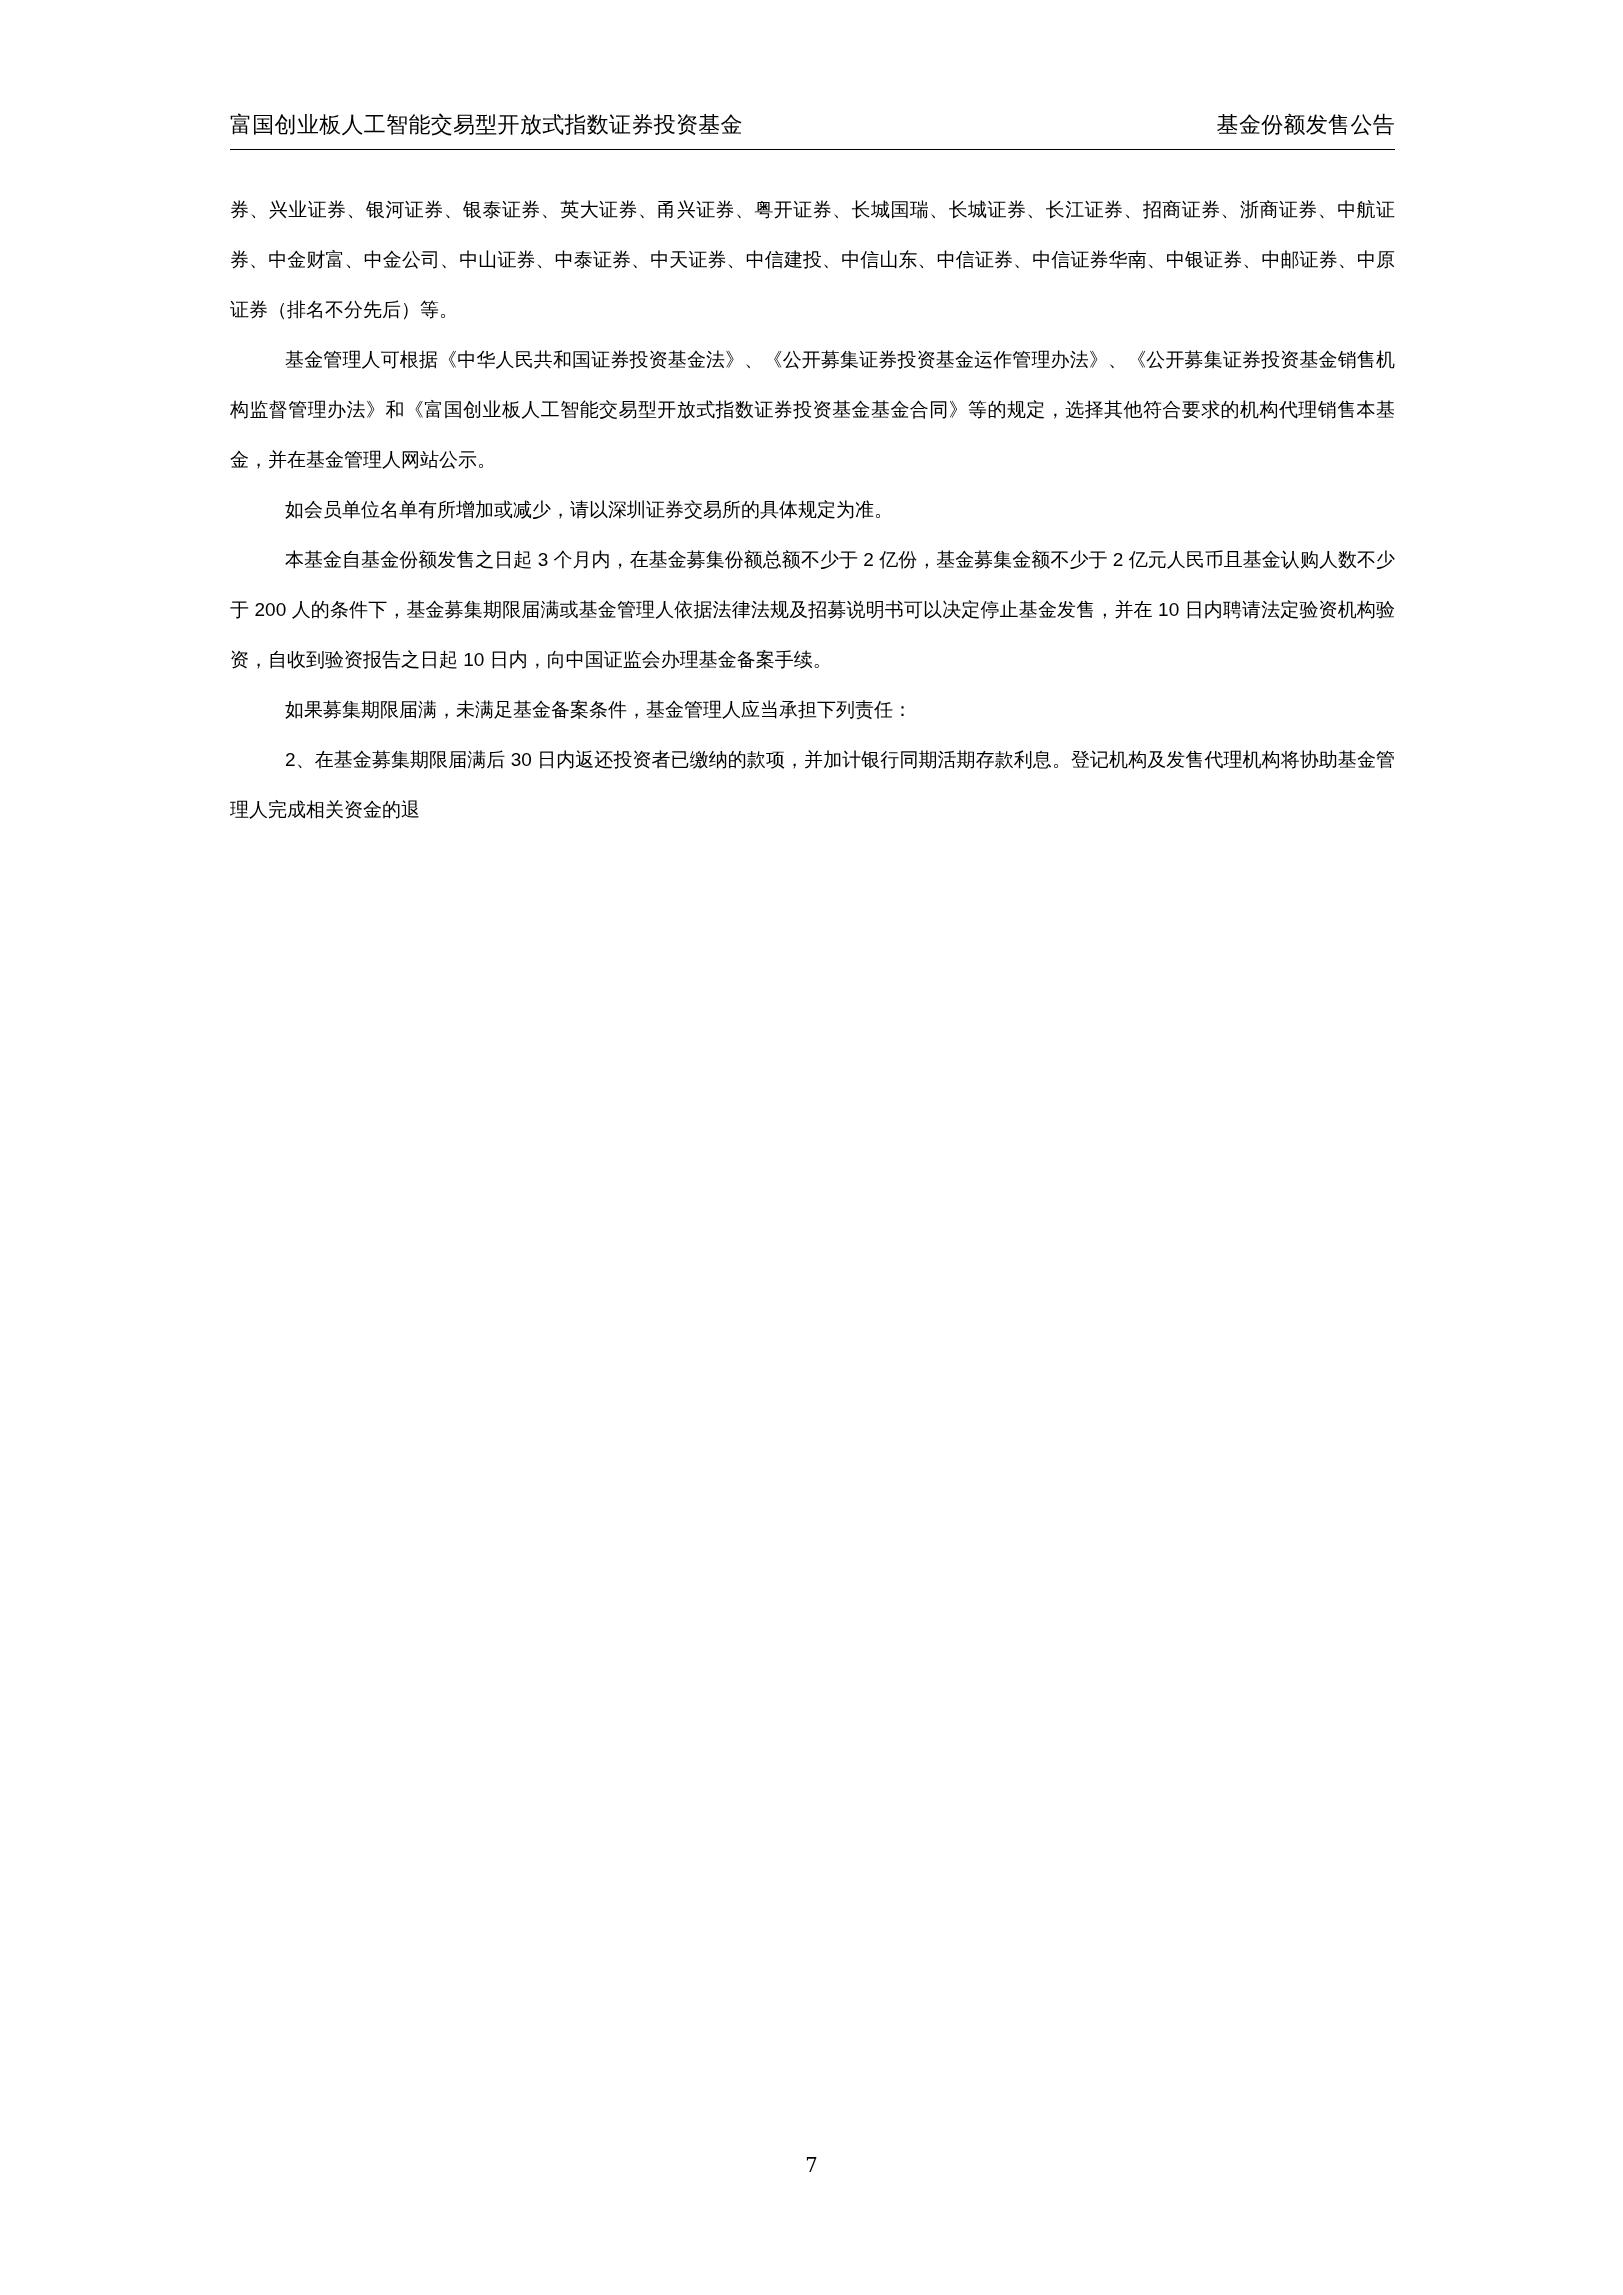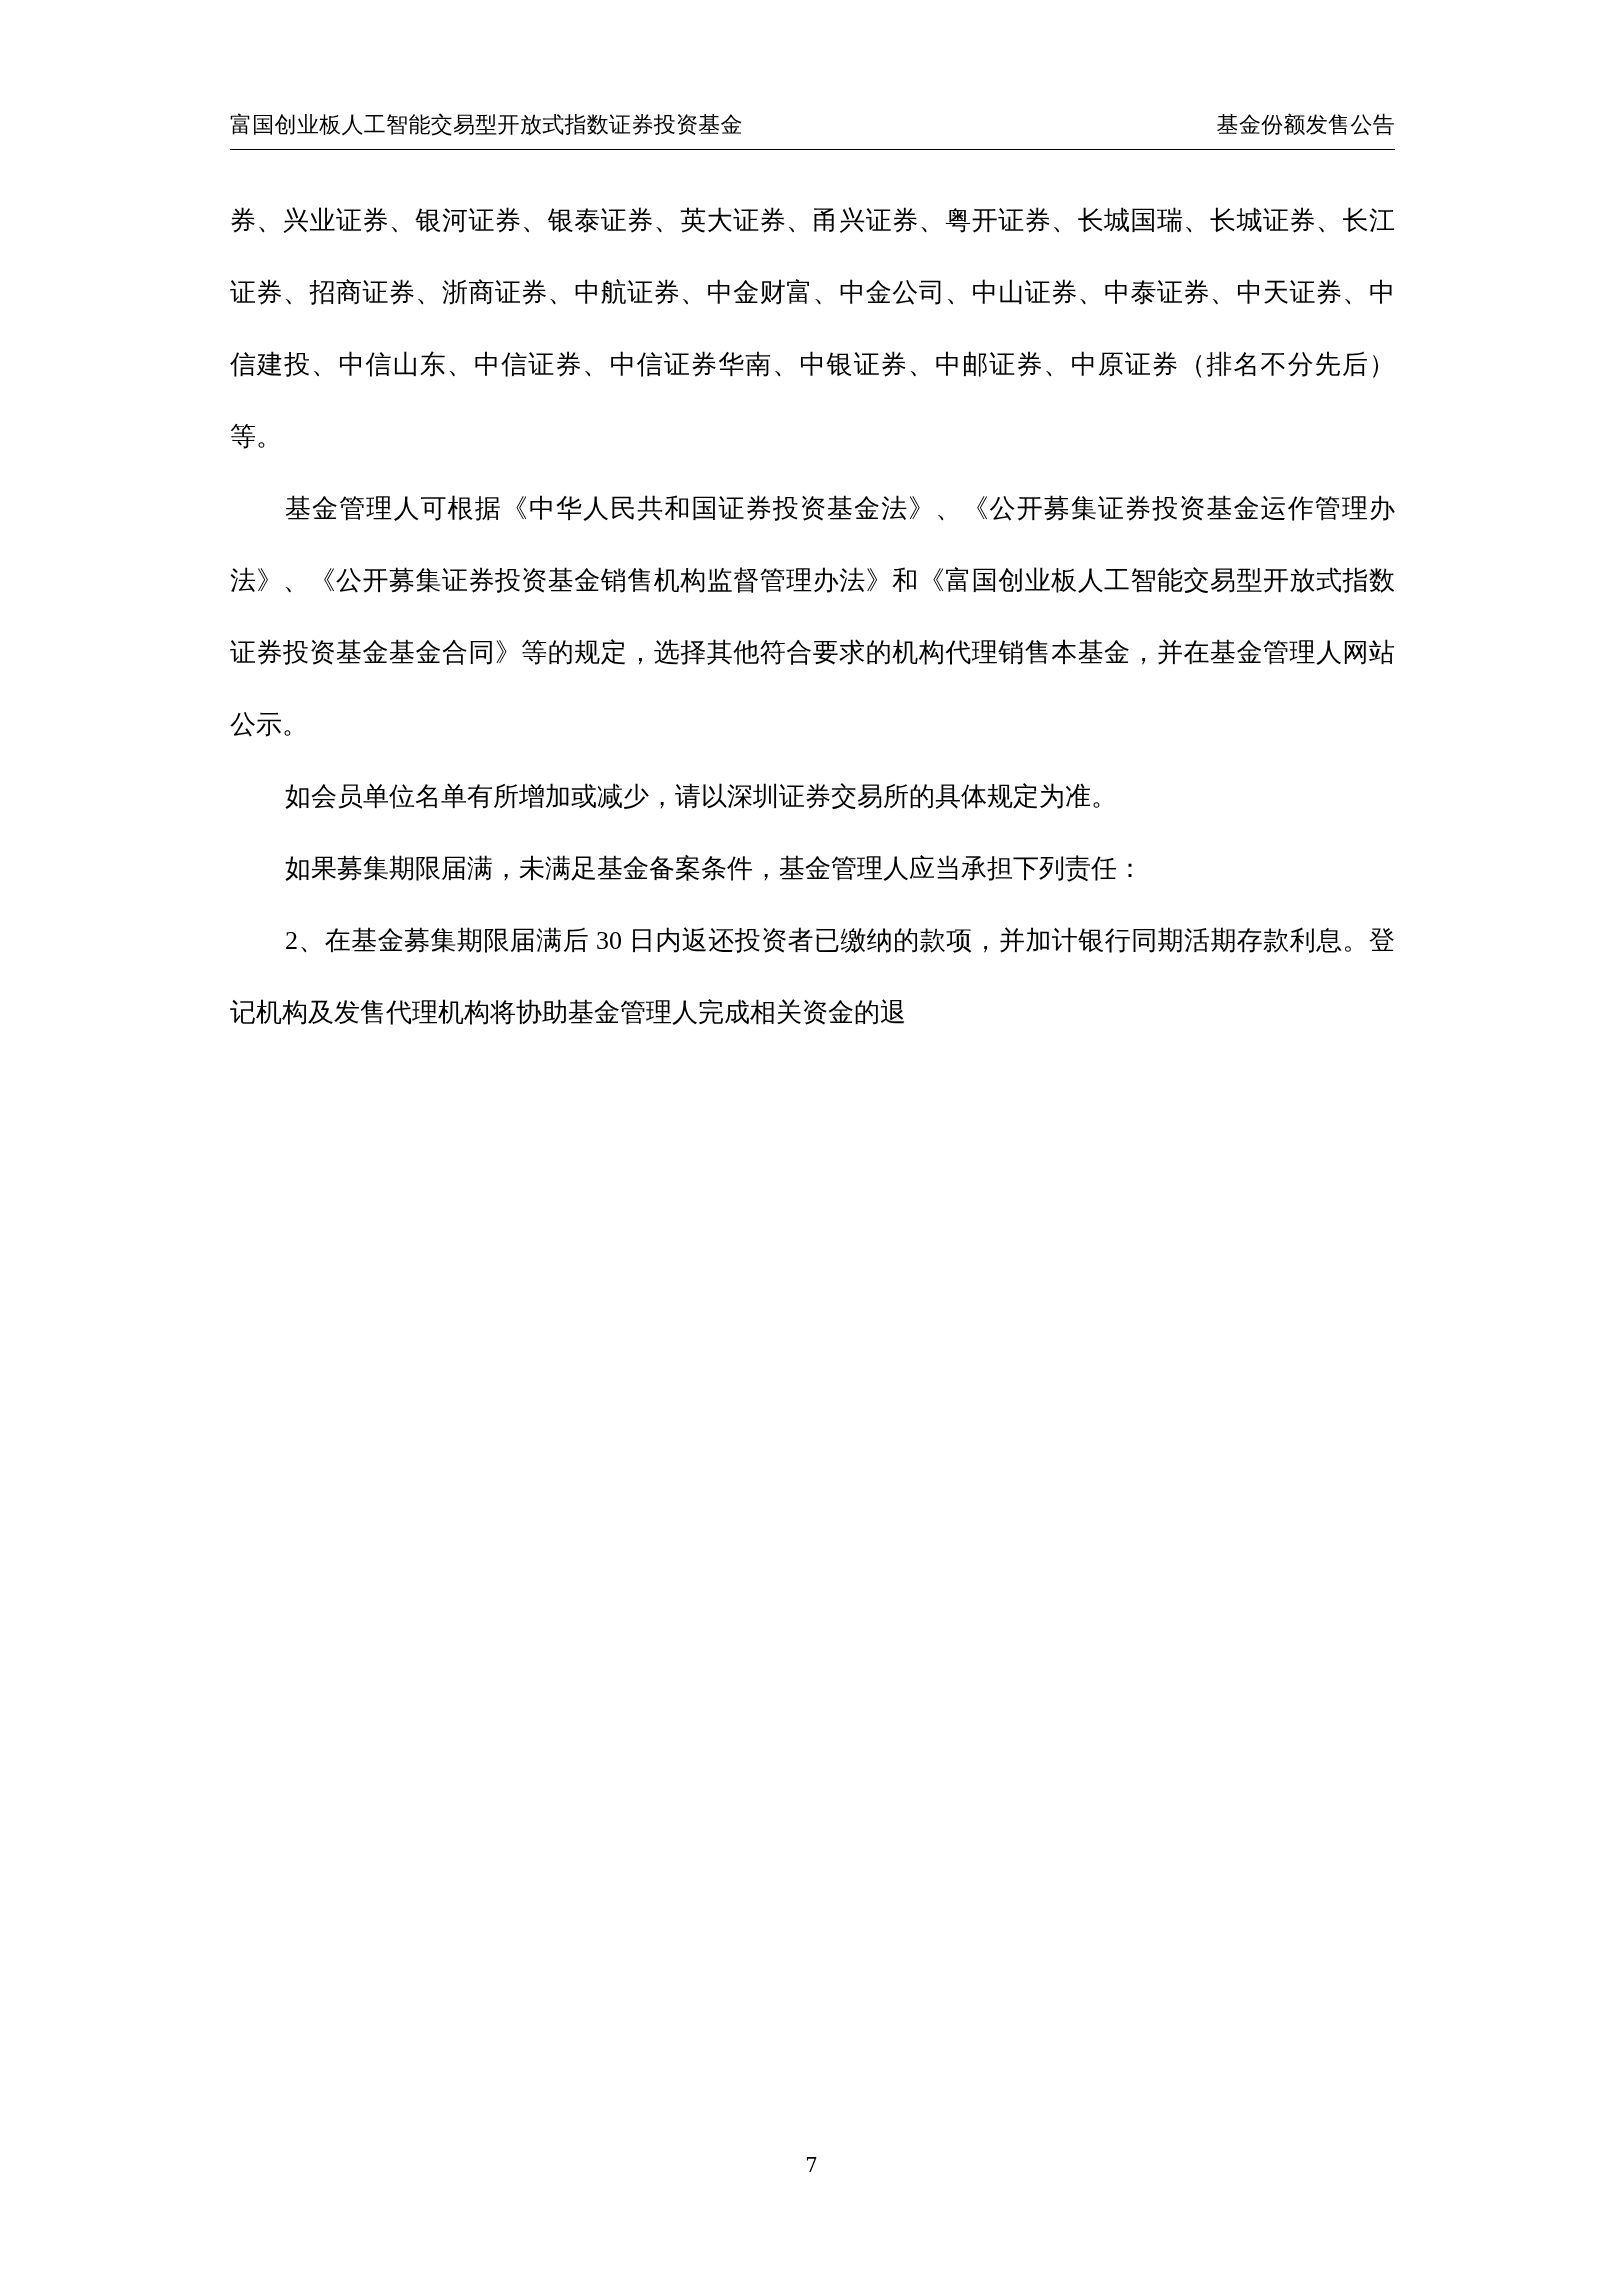--- a/index.html
+++ b/index.html
@@ -44,25 +44,25 @@
     background: #000000;
   }
   .content {
     position: absolute;
     top: 185px;
     left: 230px;
     width: 1165px;
   }
   p {
     margin: 0 0 0 0;
-    font-size: 26px;
-    line-height: 72px;
+    font-size: 19px;
+    line-height: 50px;
     text-align: justify;
     text-justify: inter-ideograph;
-    font-family: Liberation Serif, serif;
+    font-family: Liberation Sans, sans-serif;
   }
   p.indent {
     text-indent: 55px;
   }
   p.heading {
     text-indent: 55px;
     font-weight: bold;
   }
   .footer-pagenum {
     position: absolute;
@@ -82,20 +82,21 @@
   <div class="header">
     <span>富国创业板人工智能交易型开放式指数证券投资基金</span>
     <span>基金份额发售公告</span>
   </div>
   <div class="header-rule"></div>
 
   <div class="content">
     <p>券、兴业证券、银河证券、银泰证券、英大证券、甬兴证券、粤开证券、长城国瑞、长城证券、长江证券、招商证券、浙商证券、中航证券、中金财富、中金公司、中山证券、中泰证券、中天证券、中信建投、中信山东、中信证券、中信证券华南、中银证券、中邮证券、中原证券（排名不分先后）等。</p>
     <p class="indent">基金管理人可根据《中华人民共和国证券投资基金法》、《公开募集证券投资基金运作管理办法》、《公开募集证券投资基金销售机构监督管理办法》和《富国创业板人工智能交易型开放式指数证券投资基金基金合同》等的规定，选择其他符合要求的机构代理销售本基金，并在基金管理人网站公示。</p>
     <p class="indent">如会员单位名单有所增加或减少，请以深圳证券交易所的具体规定为准。</p>
+    <p class="indent">本基金自基金份额发售之日起 3 个月内，在基金募集份额总额不少于 2 亿份，基金募集金额不少于 2 亿元人民币且基金认购人数不少于 200 人的条件下，基金募集期限届满或基金管理人依据法律法规及招募说明书可以决定停止基金发售，并在 10 日内聘请法定验资机构验资，自收到验资报告之日起 10 日内，向中国证监会办理基金备案手续。</p>
     <p class="indent">如果募集期限届满，未满足基金备案条件，基金管理人应当承担下列责任：</p>
     <p class="indent">2、在基金募集期限届满后 30 日内返还投资者已缴纳的款项，并加计银行同期活期存款利息。登记机构及发售代理机构将协助基金管理人完成相关资金的退</p>
   </div>
 
   <div class="footer-pagenum">7</div>
 
 </div>
 
 
 </body></html>

